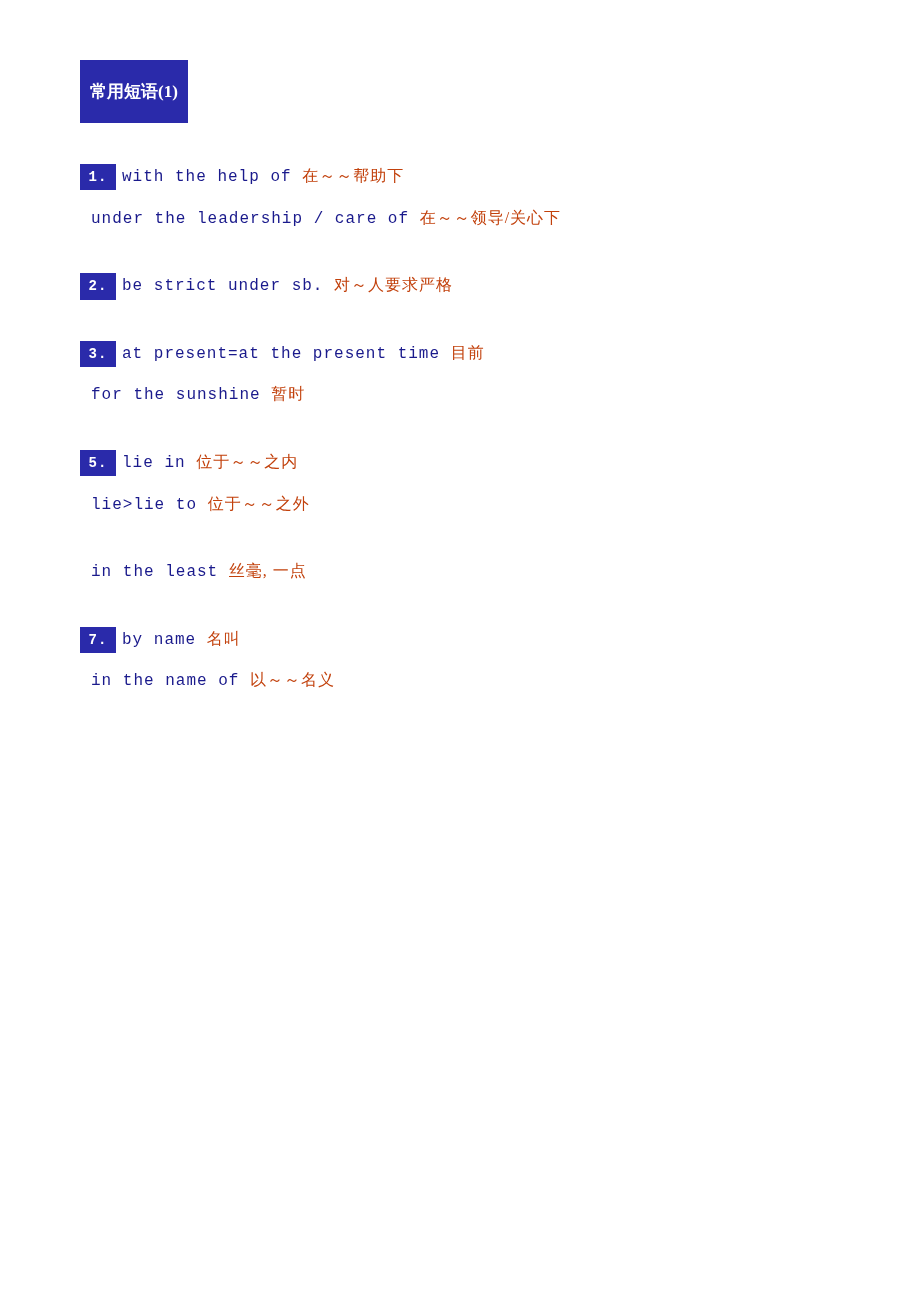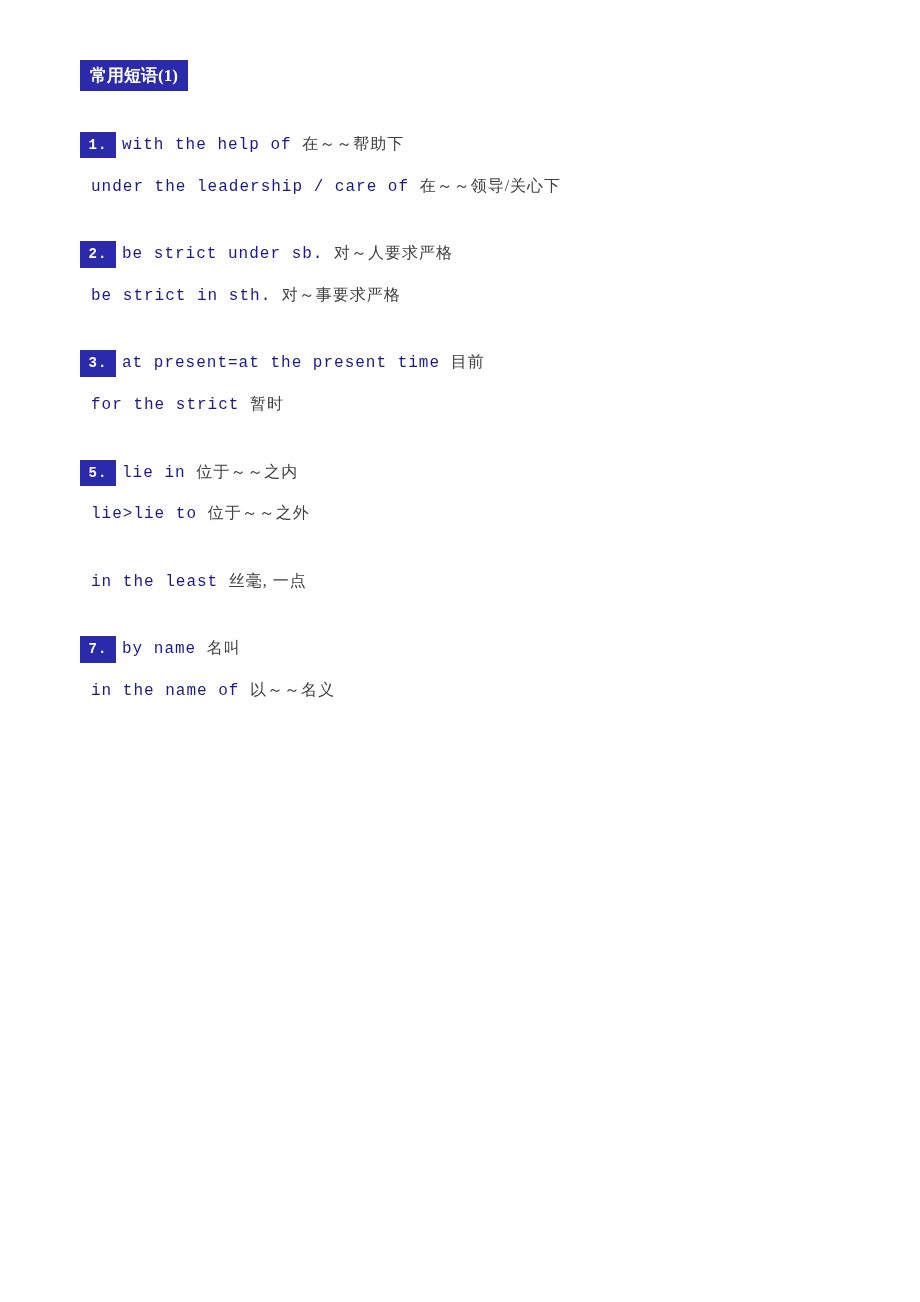--- a/index.html
+++ b/index.html
@@ -17,21 +17,21 @@
       width: 920px;
       min-height: 1302px;
     }
 
     .page-title {
       display: inline-block;
       background-color: #2a2aaa;
       color: #ffffff;
       font-size: 17px;
       font-weight: bold;
-      padding: 4px 10px;
+      padding: 20px 10px;
       margin-bottom: 40px;
       font-family: "SimSun", "宋体", serif;
     }
 
     .entry {
       margin-bottom: 40px;
     }
 
     .line {
       margin-bottom: 14px;
@@ -46,21 +46,21 @@
       font-size: 14px;
       font-weight: bold;
       padding: 2px 8px;
       margin-right: 6px;
       min-width: 36px;
       text-align: center;
     }
 
     .cn {
       font-family: "SimSun", "宋体", serif;
-      color: #404040;
+      color: #c2410c;
     }
 
     .sub-line {
       margin-left: 11px;
       margin-bottom: 14px;
       line-height: 1.6;
       letter-spacing: 1px;
     }
   </style>
 </head>
@@ -70,25 +70,24 @@
 
 <div class="page-title">常用短语(1)</div>
 
 <div>
 <div class="entry">
       <div class="line"><span class="num-badge">1.</span><span>with  the  help  of  </span><span class="cn">在～～帮助下</span></div>
       <div class="sub-line"><span>under  the  leadership  /  care  of  </span><span class="cn">在～～领导/关心下</span></div>
     </div>
     <div class="entry">
       <div class="line"><span class="num-badge">2.</span><span>be  strict  under  sb.  </span><span class="cn">对～人要求严格</span></div>
-      <div class="sub-line"><span>be  strict  in  sth.  </span><span class="cn">对～事要求严格</span></div>
     </div>
     <div class="entry">
       <div class="line"><span class="num-badge">3.</span><span>at  present=at  the  present  time  </span><span class="cn">目前</span></div>
-      <div class="sub-line"><span>for  the  strict  </span><span class="cn">暂时</span></div>
+      <div class="sub-line"><span>for  the  sunshine  </span><span class="cn">暂时</span></div>
     </div>
     <div class="entry">
       <div class="line"><span class="num-badge">5.</span><span>lie  in  </span><span class="cn">位于～～之内</span></div>
       <div class="sub-line"><span>lie&gt;lie  to  </span><span class="cn">位于～～之外</span></div>
     </div>
     <div class="entry">
       <div class="sub-line"><span>in  the  least  </span><span class="cn">丝毫, 一点</span></div>
     </div>
     <div class="entry">
       <div class="line"><span class="num-badge">7.</span><span>by  name  </span><span class="cn">名叫</span></div>

